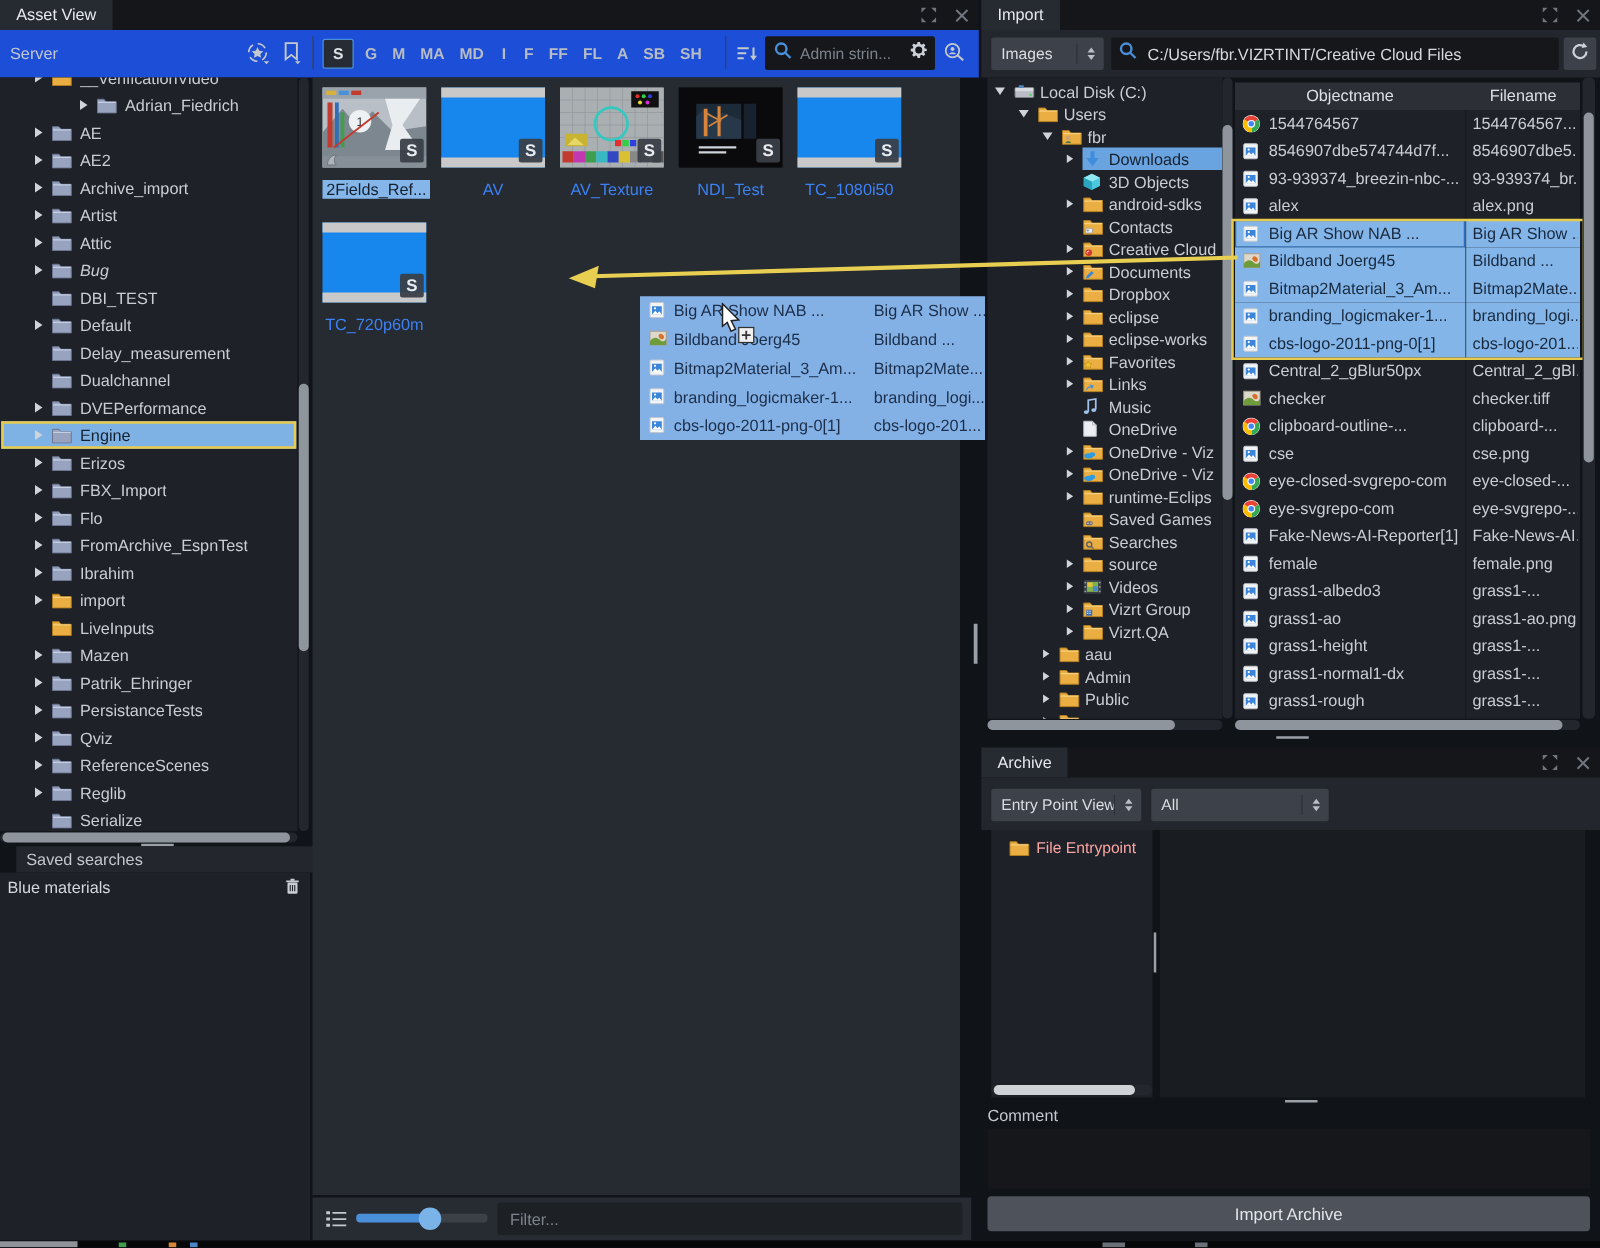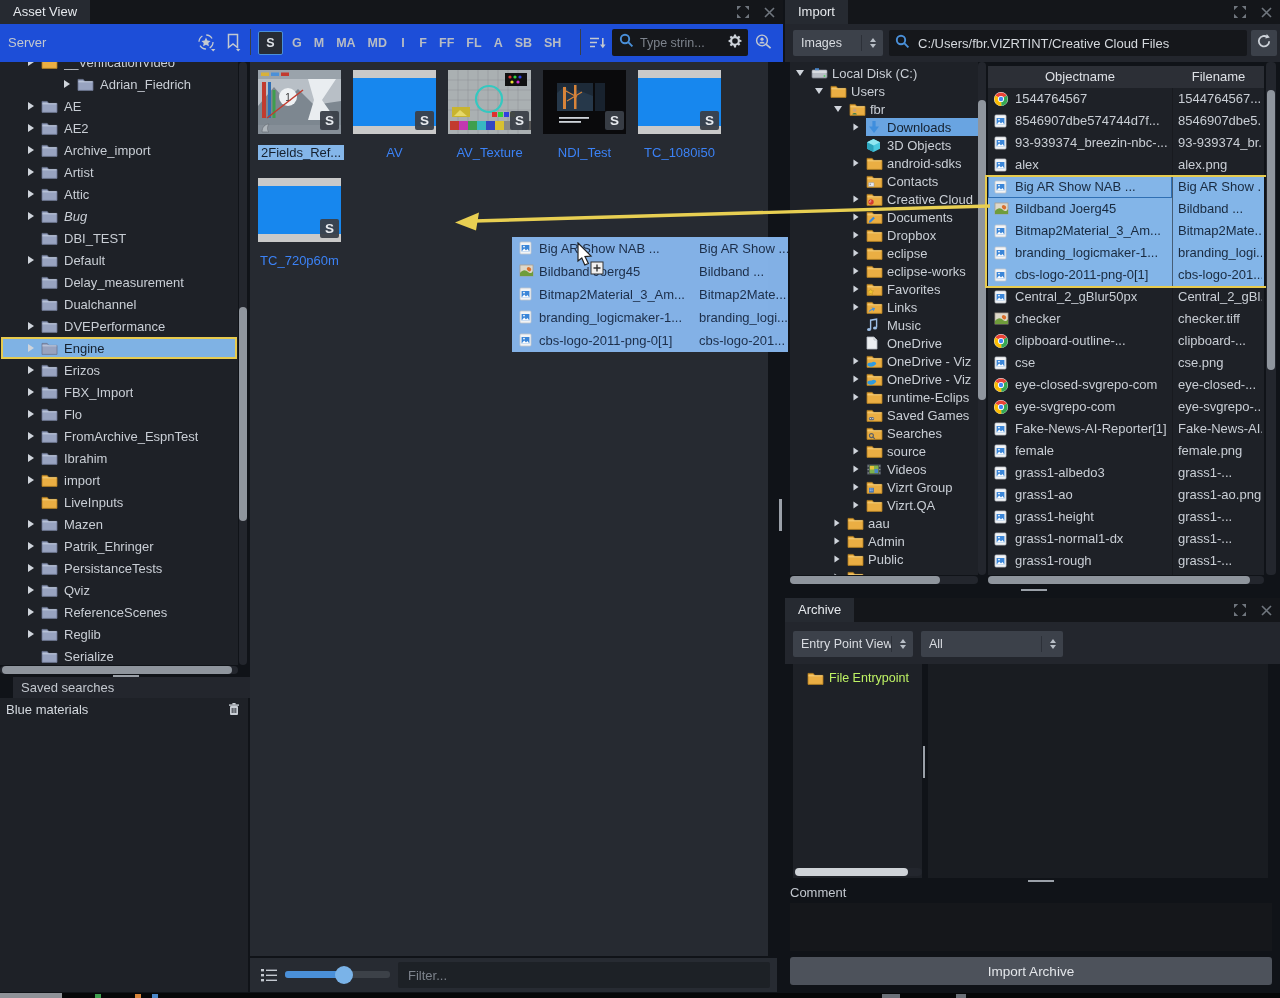--- a/index.html
+++ b/index.html
@@ -78,21 +78,21 @@
   .trw .iic{position:absolute;left:6px;top:4px;}
   .trw .oc{position:absolute;left:27px;top:0;width:152px;line-height:22px;white-space:nowrap;overflow:hidden;}
   .trw .fc{position:absolute;left:190px;top:0;width:84px;line-height:22px;white-space:nowrap;overflow:hidden;}
   .fbox{position:absolute;left:0;top:0;width:184px;height:22px;border:1px solid #2f6fb3;}
   .cdiv{left:1172px;top:88px;width:1px;height:487px;background:rgba(20,22,26,.55);}
   .yellowbox{left:985px;top:175px;width:283px;height:113px;border:2px solid #e7cb4f;pointer-events:none;}
   
   .ar-toolbar{left:785px;top:622px;width:495px;height:42px;background:#23262d;}
   .ar-left{left:793px;top:664px;width:129px;height:214px;background:#1e2127;overflow:hidden;}
   .ar-right{left:928px;top:664px;width:340px;height:214px;background:#191c21;}
-  .eprow{display:flex;align-items:center;height:20px;margin-top:4px;padding-left:14px;font-size:12.5px;color:#bef264;white-space:nowrap;overflow:hidden;}
+  .eprow{display:flex;align-items:center;height:20px;margin-top:4px;padding-left:14px;font-size:12.5px;color:#fca5a5;white-space:nowrap;overflow:hidden;}
   .eprow .ticon{width:22px;}
   .commentbox{left:790px;top:903px;width:482px;height:48px;background:#15171b;border:none;resize:none;color:#ccd1d8;font-family:inherit;font-size:13px;padding:4px 6px;}
   .importbtn{left:790px;top:957px;width:482px;height:28px;background:#4d525b;border-radius:3px;display:flex;align-items:center;justify-content:center;font-size:13.5px;color:#e3e6ea;}
   
   .ghost{left:512px;top:237px;width:276px;height:115px;background:rgba(134,182,236,.97);overflow:hidden;}
   .grow{position:absolute;left:0;width:276px;height:23px;color:#1c2e49;font-size:13px;}
   .grow .iic{position:absolute;left:7px;top:4px;}
   .grow .oc{position:absolute;left:27px;top:0;width:155px;line-height:23px;white-space:nowrap;overflow:hidden;}
   .grow .fc{position:absolute;left:187px;top:0;width:89px;line-height:23px;white-space:nowrap;overflow:hidden;}
   .overlay{pointer-events:none;}
@@ -151,21 +151,21 @@
     <span class="abs" style="left:588px;top:11px;" id="ic-sort"><svg width="19" height="16">
           <path d="M2 3.5h9M2 7.5h7M2 11.5h5" stroke="#c4c9d0" stroke-width="1.6"></path>
           <path d="M14.8 3v7" stroke="#c4c9d0" stroke-width="1.6"></path>
           <path d="M12 9.5h5.6l-2.8 3.8z" fill="#c4c9d0"></path>
         </svg></span>
     <div class="searchbox">
       <span id="ic-mag1"><svg width="15" height="15">
             <circle cx="6" cy="6" r="4.2" fill="none" stroke="#4a90d9" stroke-width="1.9"></circle>
             <path d="M9.2 9.2l4.2 4.2" stroke="#4a90d9" stroke-width="1.9"></path>
           </svg></span>
-      <span class="ph">Type strin...</span>
+      <span class="ph">Admin strin...</span>
       <span id="ic-gear"><svg width="16" height="16" viewBox="0 0 16 16">
             <path fill="#ccd1d8" d="M8 5.2a2.8 2.8 0 1 0 0 5.6 2.8 2.8 0 0 0 0-5.6zm6.4 3.8-1.6-.3a5 5 0 0 1-.5 1.2l1 1.4-1.4 1.4-1.4-1a5 5 0 0 1-1.2.5L9 14.4H7l-.3-1.6a5 5 0 0 1-1.2-.5l-1.4 1-1.4-1.4 1-1.4a5 5 0 0 1-.5-1.2l-1.6-.3V7l1.6-.3a5 5 0 0 1 .5-1.2l-1-1.4 1.4-1.4 1.4 1a5 5 0 0 1 1.2-.5L7 1.6h2l.3 1.6a5 5 0 0 1 1.2.5l1.4-1 1.4 1.4-1 1.4a5 5 0 0 1 .5 1.2l1.6.3z"></path>
             <circle cx="8" cy="8" r="1.6" fill="#15171b"></circle>
           </svg></span>
     </div>
     <span class="abs" style="left:754px;top:9px;" id="ic-usearch"><svg width="21" height="18">
           <circle cx="8" cy="7.5" r="5.4" fill="none" stroke="#c4c9d0" stroke-width="1.4"></circle>
           <circle cx="8" cy="6.2" r="1.6" fill="#c4c9d0"></circle>
           <path d="M5.3 10.4c0-2.2 5.4-2.2 5.4 0z" fill="#c4c9d0"></path>
           <path d="M12.2 11.4l4.4 3.8" stroke="#c4c9d0" stroke-width="1.7"></path>

